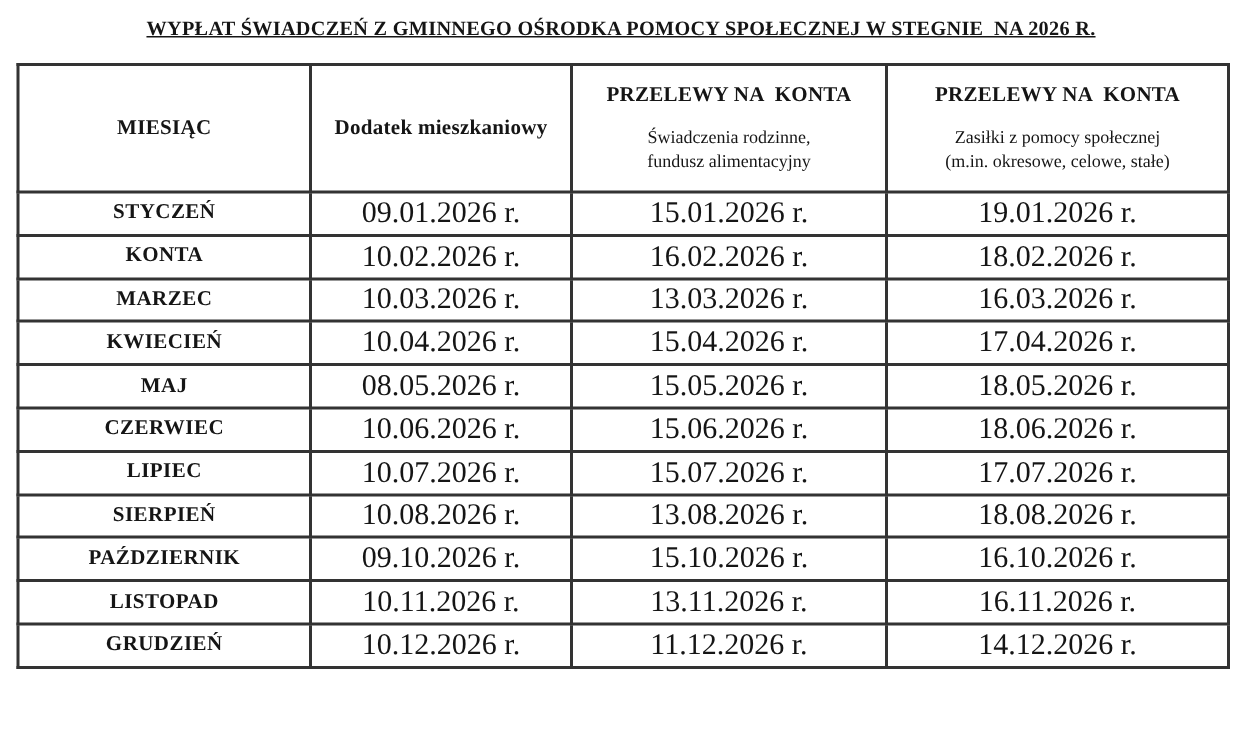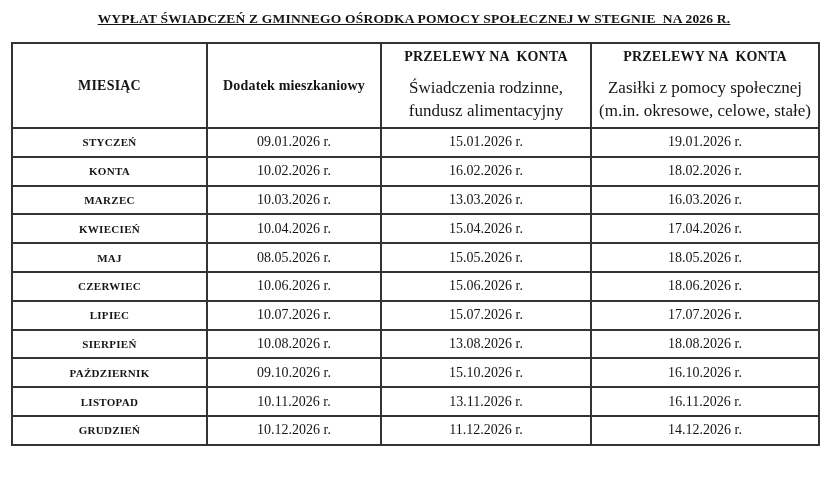--- a/index.html
+++ b/index.html
@@ -66,33 +66,33 @@
     align-items:center;
     gap:12px;
     height:100%;
   }
   .h-title{
     font-size:14px;
     white-space:pre-wrap;
     letter-spacing:0.2px;
   }
   .h-sub{
-    font-size:17px;
+    font-size:12px;
     font-weight:normal;
     line-height:1.3;
     white-space:pre-line;
   }
   .h-sub:empty{ display:none; }
   .schedule tbody td{
     height:26.8px;
+    font-size:20px;
+  }
+  .schedule tbody td.month-cell{
+    font-weight:bold;
     font-size:14px;
-  }
-  .schedule tbody td.month-cell{
-    font-weight:bold;
-    font-size:11px;
     letter-spacing:0.3px;
   }
 </style>
 </head>
 <body>
 
 <div class="page">
 
 
   <div class="doc-subtitle">WYPŁAT ŚWIADCZEŃ Z GMINNEGO OŚRODKA POMOCY SPOŁECZNEJ W STEGNIE  NA 2026 R.</div>

